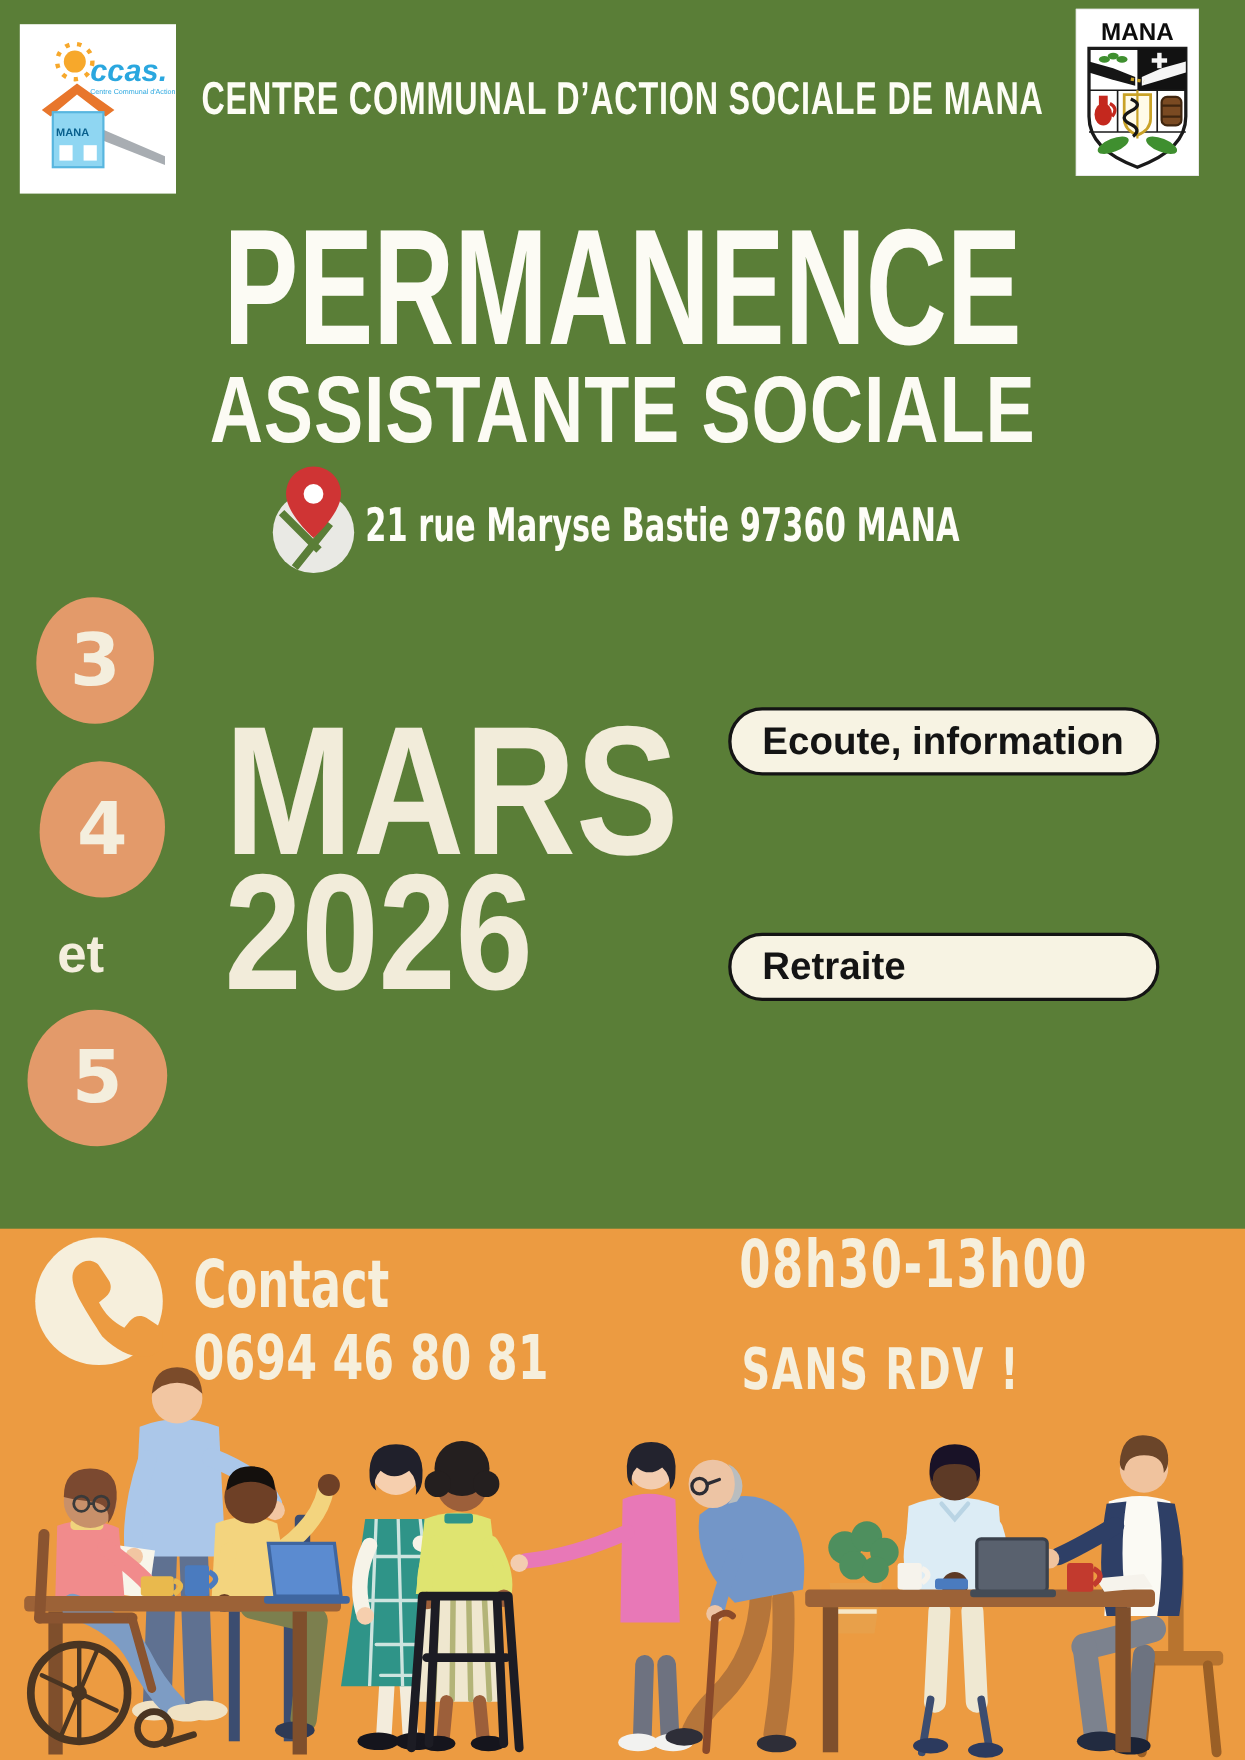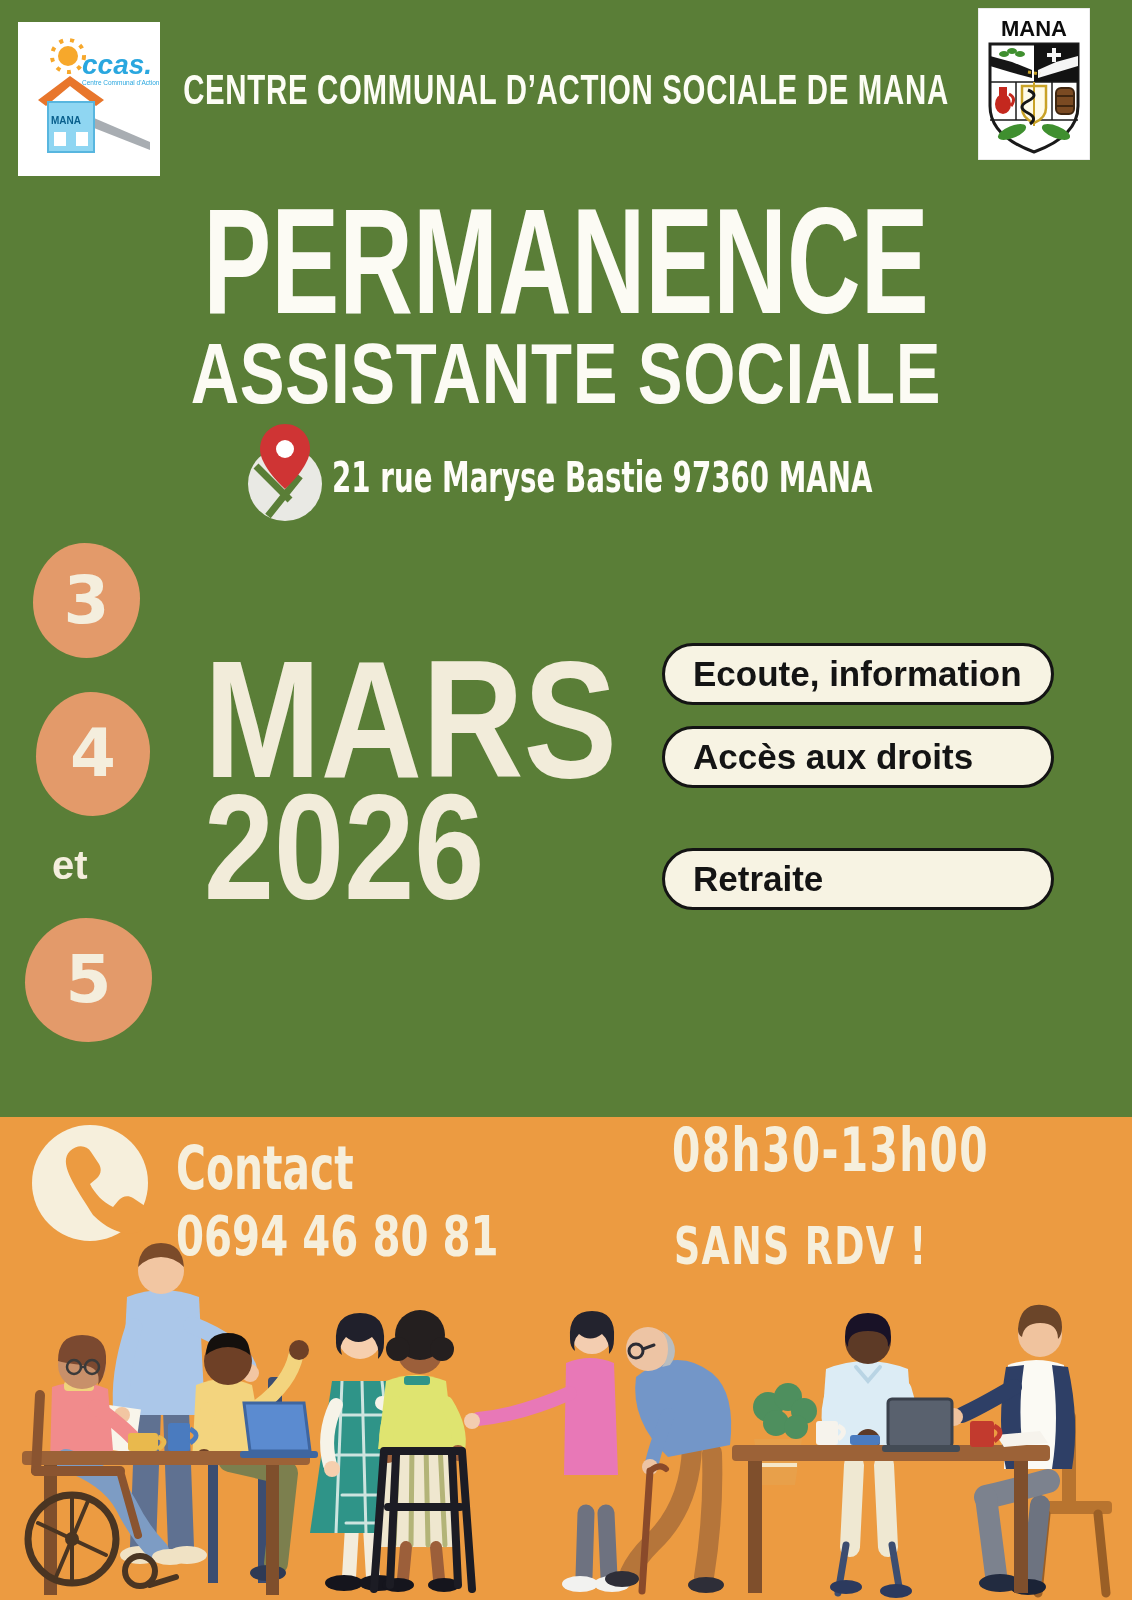--- a/index.html
+++ b/index.html
@@ -11,21 +11,21 @@
   .crest-box{position:absolute;left:978px;top:8px;width:112px;height:152px;background:#fff;}
   .org-title{position:absolute;left:0;right:0;top:66px;text-align:center;color:#fdfdf5;font-size:42px;font-weight:bold;letter-spacing:1px;transform:scaleX(.70);white-space:nowrap;}
   .main-title{position:absolute;left:0;right:0;top:186px;text-align:center;color:#fcfbf4;font-size:150px;font-weight:bold;transform:scaleX(.68);line-height:1;white-space:nowrap;}
   .sub-title{position:absolute;left:0;right:0;top:330px;text-align:center;color:#fcfbf4;font-size:86px;font-weight:bold;letter-spacing:1px;transform:scaleX(.78);line-height:1;white-space:nowrap;}
   .address{position:absolute;left:332px;top:457px;color:#fefdf8;font-size:42px;font-weight:bold;font-family:"DejaVu Sans",sans-serif;transform:scaleX(.66);transform-origin:left center;white-space:nowrap;line-height:1;}
   .pin-icon{position:absolute;left:238px;top:420px;width:95px;height:105px;}
   .date-circle{position:absolute;background:#e39a6a;color:#f4eedd;font-weight:bold;font-size:66px;display:flex;align-items:center;justify-content:center;font-family:"DejaVu Sans",sans-serif;border-radius:48% 52% 50% 50% / 52% 48% 52% 48%;line-height:1;}
   .c3{left:33px;top:543px;width:107px;height:115px;}
   .c4{left:36px;top:692px;width:114px;height:124px;}
   .c5{left:25px;top:918px;width:127px;height:124px;}
-  .et{position:absolute;left:52px;top:845px;color:#f4eedd;font-size:40px;font-weight:bold;line-height:1;}
+  .et{position:absolute;left:52px;top:845px;color:#f4eedd;font-size:48px;font-weight:bold;line-height:1;}
   .mars{position:absolute;left:204px;top:636px;color:#f2ecda;font-size:167px;font-weight:bold;line-height:1;transform:scaleX(.84);transform-origin:left top;white-space:nowrap;}
   .year{position:absolute;left:204px;top:772px;color:#f2ecda;font-size:150px;font-weight:bold;line-height:1;transform:scaleX(.84);transform-origin:left top;white-space:nowrap;}
   .pill{position:absolute;left:662px;width:358px;height:56px;background:#f7f3e3;border:3px solid #141414;border-radius:40px;display:flex;align-items:center;padding-left:28px;font-size:35px;font-weight:bold;color:#141414;white-space:nowrap;}
   .p1{top:643px;} .p2{top:726px;} .p3{top:848px;} .p4{top:893px;}
   .phone-badge{position:absolute;left:32px;top:1125px;width:116px;height:116px;background:#f6efdc;border-radius:50%;}
   .marker{font-family:"DejaVu Sans",sans-serif;font-weight:bold;color:#f6efdc;position:absolute;line-height:1;transform-origin:left top;white-space:nowrap;}
   .contact-label{left:176px;top:1138px;font-size:60px;transform:scaleX(.68);}
   .contact-phone{left:176px;top:1208px;font-size:56px;transform:scaleX(.72);}
   .hours{left:672px;top:1120px;font-size:60px;transform:scaleX(.68);letter-spacing:2px;}
   .rdv{left:674px;top:1220px;font-size:52px;transform:scaleX(.70);letter-spacing:2px;}
@@ -99,21 +99,20 @@
   <div class="address">21 rue Maryse Bastie 97360 MANA</div>
 
   <div class="date-circle c3">3</div>
   <div class="date-circle c4">4</div>
   <div class="et">et</div>
   <div class="date-circle c5">5</div>
   <div class="mars">MARS</div>
   <div class="year">2026</div>
 
   <div class="pill p1">Ecoute, information</div>
-  <div class="pill p2">Accès aux droits</div>
   <div class="pill p3">Retraite</div>
 
   <div class="phone-badge">
     <svg width="116" height="116" viewBox="0 0 116 116">
       <path d="M38 26 c7-7 17-6 21 1 l8 12 c3 5 2 11-3 15 l-6 5 c5 10 13 18 23 23 l5-6 c4-5 10-6 15-3 l12 8 c7 4 8 14 1 21 c-12 12-34 7-53-12 C42 60 26 38 38 26 Z" fill="#ec9b41"></path>
     </svg>
   </div>
   <div class="marker contact-label">Contact</div>
   <div class="marker contact-phone">0694 46 80 81</div>
   <div class="marker hours">08h30-13h00</div>

